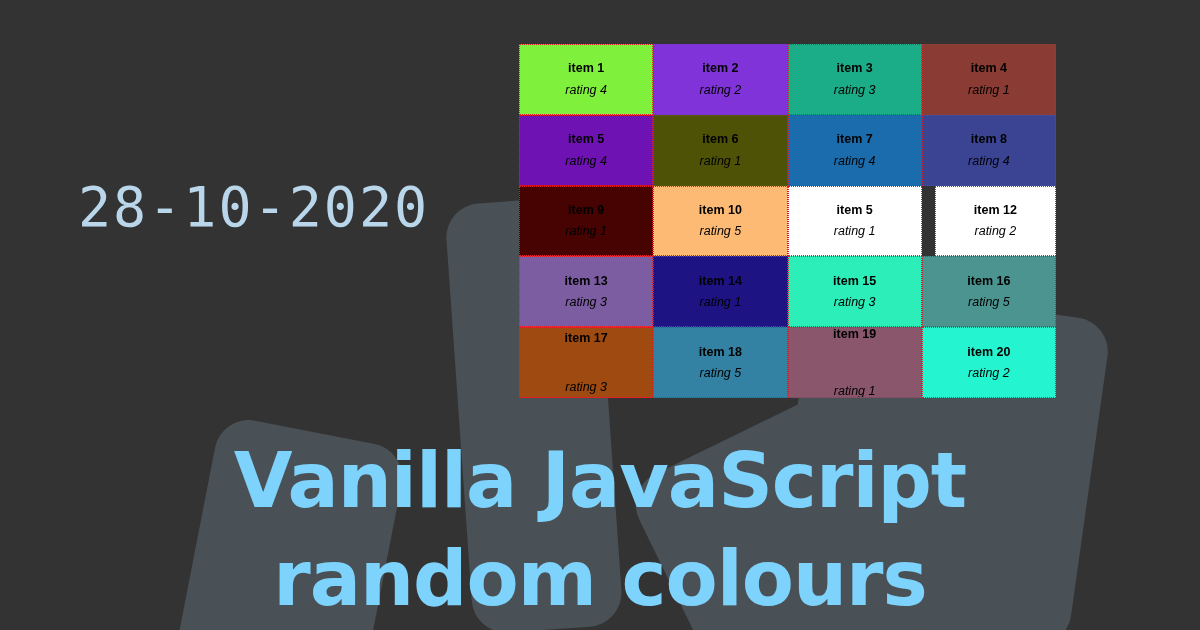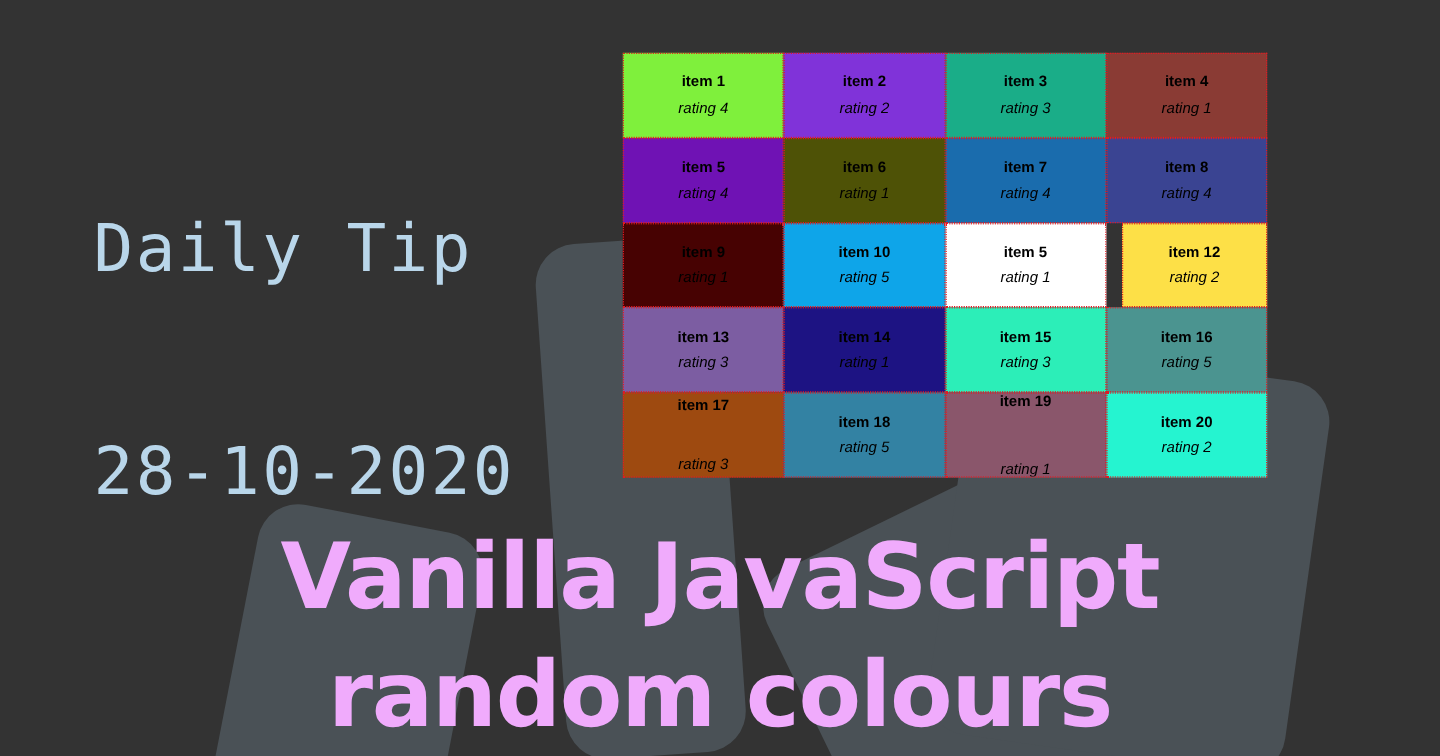--- a/index.html
+++ b/index.html
@@ -103,21 +103,20 @@
 <svg id="bg-shapes" viewBox="0 0 1200 630" xmlns="http://www.w3.org/2000/svg">
   <g fill="#4a5156">
     <rect x="195" y="430" width="190" height="330" rx="34" transform="rotate(11 290 560)"></rect>
     <rect x="460" y="200" width="150" height="430" rx="34" transform="rotate(-4 535 430)"></rect>
     <rect x="680" y="400" width="330" height="340" rx="34" transform="rotate(-26 845 565)"></rect>
     <rect x="790" y="300" width="300" height="330" rx="34" transform="rotate(8 940 470)"></rect>
   </g>
 </svg>
 
 <div id="title-block" style="color: rgb(185, 214, 234);">
-  <span class="tline">Daily Tip</span>
   <span class="tline">28-10-2020</span>
 </div>
 
 <div id="grid-wrapper">
   <div id="item-grid" style="grid-template-columns: repeat(4, 1fr); grid-template-rows: repeat(5, 1fr);">
       <div class="grid-cell" style="background: rgb(127, 240, 60); border-color: rgb(224, 27, 36);">
         <div class="cell-title">item 1</div>
         <div class="cell-rating">rating 4</div>
       </div>
       <div class="grid-cell" style="background: rgb(128, 51, 217); border-color: rgb(224, 27, 36);">
@@ -145,29 +144,29 @@
         <div class="cell-rating">rating 4</div>
       </div>
       <div class="grid-cell" style="background: rgb(58, 68, 146); border-color: rgb(224, 27, 36); text-align: right;">
         <div class="cell-title">item 8</div>
         <div class="cell-rating">rating 4</div>
       </div>
       <div class="grid-cell" style="background: rgb(71, 2, 2); border-color: rgb(224, 27, 36);">
         <div class="cell-title">item 9</div>
         <div class="cell-rating">rating 1</div>
       </div>
-      <div class="grid-cell" style="background: #0ea5e9; border-color: rgb(224, 27, 36);">
+      <div class="grid-cell" style="background: #fdba74; border-color: rgb(224, 27, 36);">
         <div class="cell-title">item 10</div>
         <div class="cell-rating">rating 5</div>
       </div>
       <div class="grid-cell" style="background: rgb(255, 255, 255); border-color: rgb(224, 27, 36);">
         <div class="cell-title">item 5</div>
         <div class="cell-rating">rating 1</div>
       </div>
-      <div class="grid-cell" style="background: #fde047; border-color: rgb(224, 27, 36); margin-left: 13px;">
+      <div class="grid-cell" style="background: #ffffff; border-color: rgb(224, 27, 36); margin-left: 13px;">
         <div class="cell-title">item 12</div>
         <div class="cell-rating">rating 2</div>
       </div>
       <div class="grid-cell" style="background: rgb(124, 93, 162); border-color: rgb(224, 27, 36);">
         <div class="cell-title">item 13</div>
         <div class="cell-rating">rating 3</div>
       </div>
       <div class="grid-cell" style="background: rgb(29, 19, 131); border-color: rgb(224, 27, 36);">
         <div class="cell-title">item 14</div>
         <div class="cell-rating">rating 1</div>
@@ -192,16 +191,16 @@
         <div class="cell-title">item 19</div>
         <div class="cell-rating">rating 1</div>
       </div>
       <div class="grid-cell" style="background: rgb(37, 244, 208); border-color: rgb(224, 27, 36);">
         <div class="cell-title">item 20</div>
         <div class="cell-rating">rating 2</div>
       </div>
     </div>
 </div>
 
-<div id="bottom-heading" style="color: #f0abfc;">
+<div id="bottom-heading" style="color: #7dd3fc;">
   <span class="hline">Vanilla JavaScript</span>
   <span class="hline">random colours</span>
 </div>
 
 </body></html>

